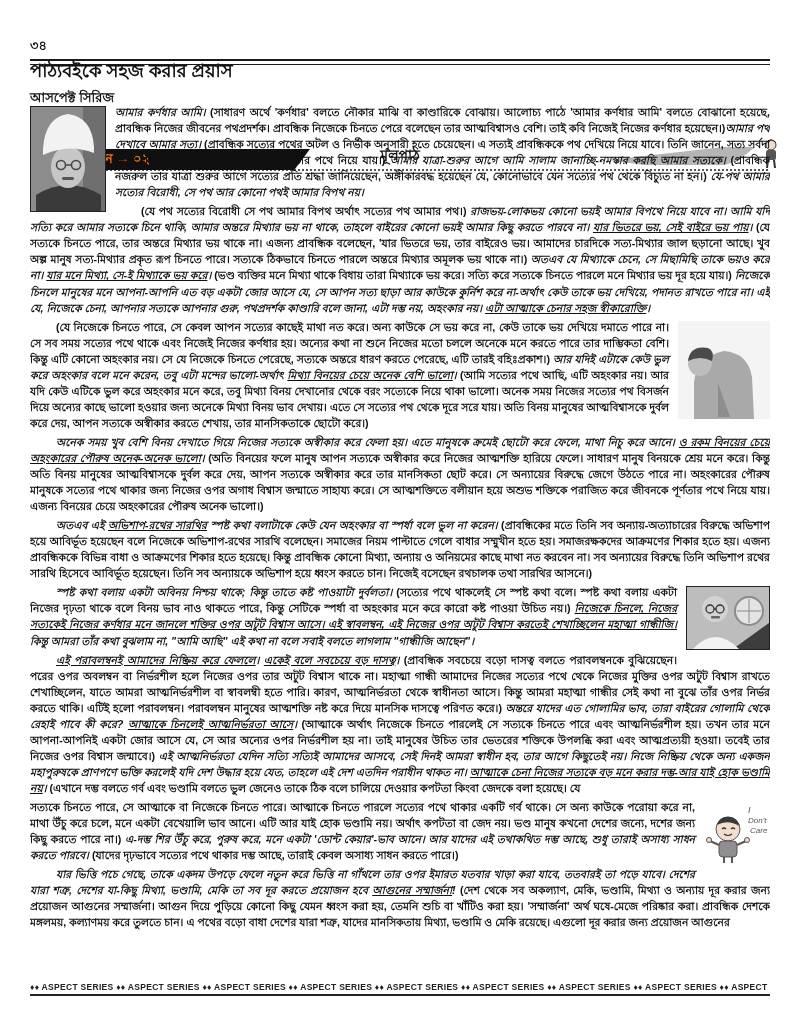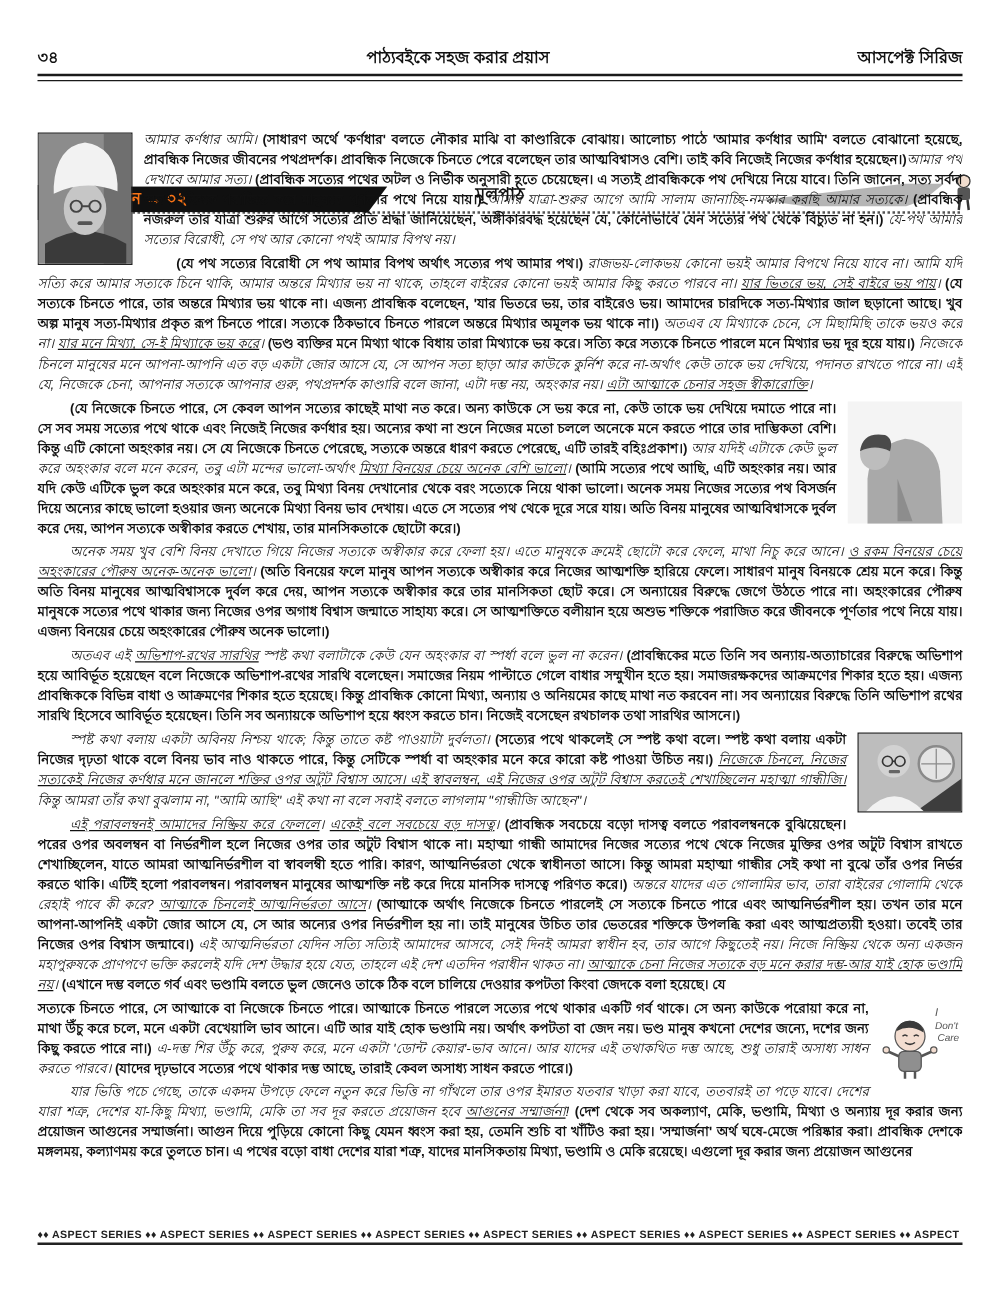--- a/index.html
+++ b/index.html
@@ -1,41 +1,41 @@
 <!DOCTYPE html>
 <html><head>
 <meta charset="utf-8">
 <style>
   html,body{margin:0;padding:0;background:#fff;}
   .page{position:relative;width:800px;height:1035px;background:#ffffff;overflow:hidden;
         font-family:"Liberation Sans","DejaVu Sans",sans-serif;color:#111;}
   
   .hdr{position:absolute;top:36px;left:30px;right:30px;display:flex;justify-content:space-between;
-       align-items:flex-end;font-size:13px;font-weight:bold;}
-  .hdr .mid{font-size:13px;}
+       align-items:flex-start;font-size:13px;font-weight:bold;flex-direction:column;}
+  .hdr .mid{font-size:18px;}
   .hdr-rule{position:absolute;top:59px;left:30px;right:30px;height:3px;
             border-top:2px solid #1a1a1a;border-bottom:1px solid #1a1a1a;}
   
   .section-row{position:absolute;top:72px;left:0;right:0;height:30px;}
   .dotline{position:absolute;top:97px;left:85px;right:32px;border-top:2px dotted #555;}
   .help-box{position:absolute;top:76px;left:30px;width:24px;height:24px;border:2px solid #9a9a9a;
             color:#9a9a9a;font-weight:bold;font-size:15px;display:flex;align-items:center;justify-content:center;}
   .help-bar{position:absolute;top:76px;left:60px;width:5px;height:24px;background:#2a2a2a;}
   .tab{position:absolute;top:77px;left:85px;width:225px;height:21px;background:#101010;color:#f97316;
        display:flex;align-items:center;font-size:13px;font-weight:bold;
        clip-path:polygon(2% 0,100% 0,93% 100%,0 100%);}
   .main-title{position:absolute;top:72px;left:0;right:0;text-align:center;font-size:14px;font-weight:bold;}
   .swoosh{position:absolute;top:72px;right:44px;}
   .student{position:absolute;top:66px;right:18px;}
   
   .body-text{position:absolute;top:104px;left:30px;right:30px;height:878px;overflow:hidden;
              font-size:10.7px;line-height:1.5;text-align:justify;}
   .para{margin:0 0 3px 0;}
   .para.indent{text-indent:26px;}
-  .q{font-weight:normal;font-style:italic;}
+  .q{font-weight:bold;font-style:italic;}
   .c{font-weight:bold;font-style:normal;}
   .ul{text-decoration:underline;}
   .fig-left{float:left;margin:2px 9px 2px 0;}
   .fig-right{float:right;margin:2px 0 2px 9px;}
   .bordered{border:1px solid #222;}
   
   .footer-strip{position:absolute;top:982px;left:30px;right:30px;font-size:8.5px;font-weight:bold;
                 letter-spacing:.3px;color:#222;white-space:nowrap;overflow:hidden;}
   .footer-rule{position:absolute;top:994px;left:30px;right:30px;border-top:2px solid #222;}
 </style>

